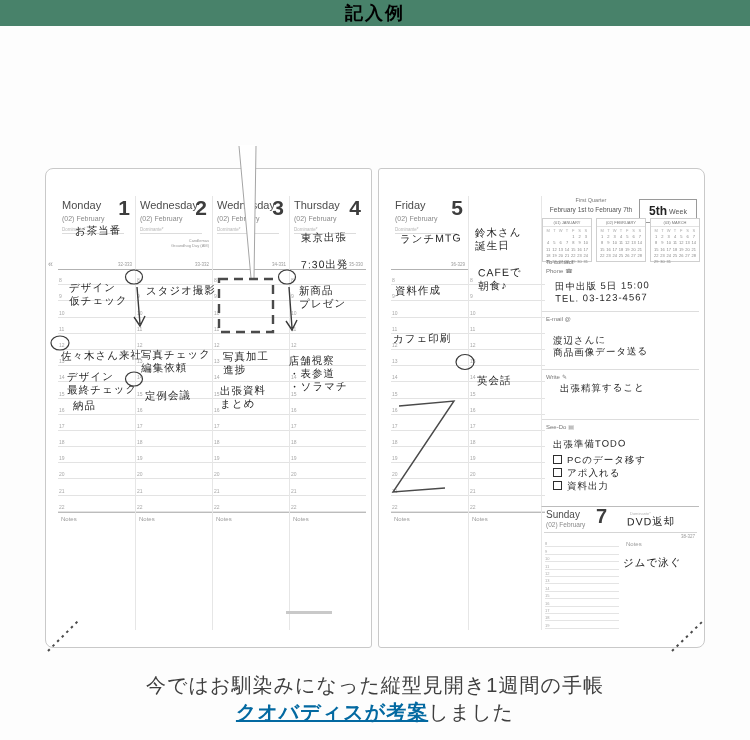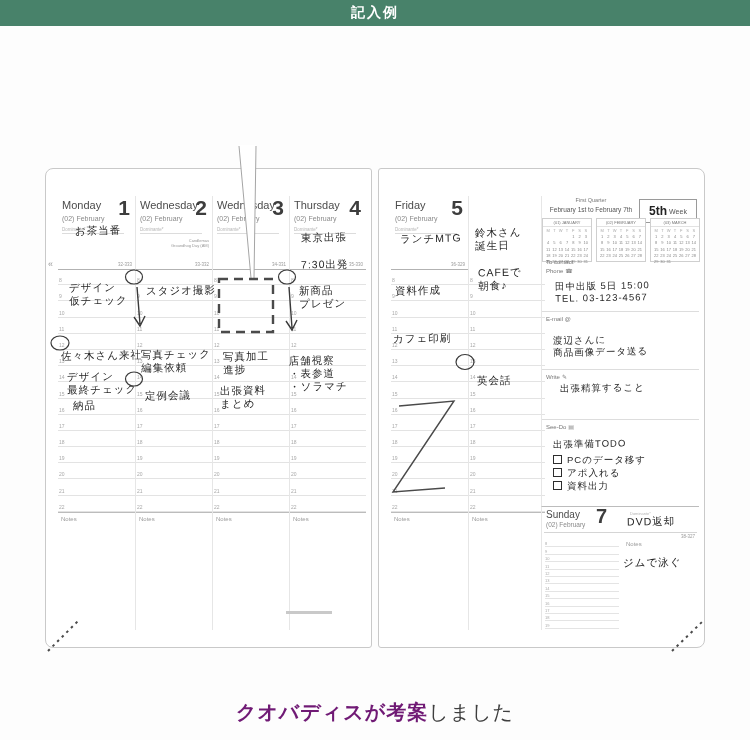--- a/index.html
+++ b/index.html
@@ -1,20 +1,20 @@
 <!DOCTYPE html>
 <html><head>
 <meta charset="utf-8">
 <style>
   html,body{margin:0;padding:0;background:#fdfdfd;}
   .canvas{position:relative;width:750px;height:740px;background:#fdfdfd;overflow:hidden;
           font-family:"Liberation Sans","DejaVu Sans",sans-serif;}
   
-  .topbar{position:absolute;left:0;top:0;width:750px;height:26px;background:#48826a;color:#ffffff;
-          font-size:14px;font-weight:bold;display:flex;align-items:center;justify-content:center;letter-spacing:2px;}
+  .topbar{position:absolute;left:0;top:0;width:750px;height:26px;background:#48826a;color:#000000;
+          font-size:18px;font-weight:bold;display:flex;align-items:center;justify-content:center;letter-spacing:2px;}
   
   .callout{position:absolute;left:148px;top:46px;width:462px;height:99px;background:#fff;
            border:1px solid #b9b9b9;text-align:center;z-index:2;box-sizing:border-box;}
   .callout .t{margin-top:14px;font-size:23px;font-weight:bold;color:#151515;letter-spacing:1px;}
   .callout .s{margin-top:7px;font-size:14.5px;color:#333;line-height:1.45;}
   
   .spread{position:absolute;left:45px;top:168px;width:660px;height:482px;z-index:1;}
   .page{position:absolute;top:0;height:480px;background:#fff;border:1px solid #c9c9c9;box-sizing:border-box;}
   .page.left{left:0;width:327px;border-radius:8px 3px 3px 8px;}
   .page.right{left:333px;width:327px;border-radius:3px 8px 8px 3px;}
@@ -68,21 +68,21 @@
   .hw.small{font-size:9.5px;}
   .cb{display:inline-block;width:7px;height:7px;border:1px solid #2d2d2d;margin-right:5px;vertical-align:-1px;}
   .todo-item{position:absolute;z-index:3;font-size:9.5px;color:#262626;letter-spacing:1px;}
   
   .chev{position:absolute;left:2px;top:90px;font-size:9px;color:#999;z-index:2;}
   .microprint{position:absolute;left:240px;top:442px;width:46px;height:2.5px;background:#c9c9c9;z-index:2;}
   .strokes{position:absolute;left:0;top:0;z-index:6;pointer-events:none;}
   
   .cap1{position:absolute;left:0;top:672px;width:750px;text-align:center;font-size:20px;color:#3f3f3f;letter-spacing:1px;}
   .cap2{position:absolute;left:0;top:699px;width:750px;text-align:center;font-size:20px;color:#3f3f3f;letter-spacing:1px;}
-  .cap2 .red{color:#701a75;font-weight:bold;}
+  .cap2 .red{color:#0369a1;font-weight:bold;text-decoration:underline;}
 </style>
 </head>
 <body>
 
 <div class="canvas">
 
   <div class="topbar">
     <span>記入例</span>
   </div>
 
@@ -717,16 +717,17 @@
 
     <path d="M137,287 L140,324 M134,317 L140,326 L145,316" stroke="#3a3a3a" stroke-width="1.4" fill="none"></path>
     <path d="M289,287 L292,328 M286,321 L292,330 L297,320" stroke="#3a3a3a" stroke-width="1.4" fill="none"></path>
 
     <path d="M399,406 L454,401 L393,492 L445,488" stroke="#4a4a4a" stroke-width="1.4" fill="none"></path>
 
     <path d="M48,651 L79,620" stroke="#4a4a4a" stroke-width="2" stroke-dasharray="2.5,4" fill="none"></path>
     <path d="M672,651 L703,621" stroke="#4a4a4a" stroke-width="2" stroke-dasharray="2.5,4" fill="none"></path>
   </svg>
 
+  <div class="cap1">今ではお馴染みになった縦型見開き1週間の手帳</div>
   <div class="cap2">
     <span class="red">クオバディスが考案</span><span>しました</span>
   </div>
 </div>
 
 </body></html>

